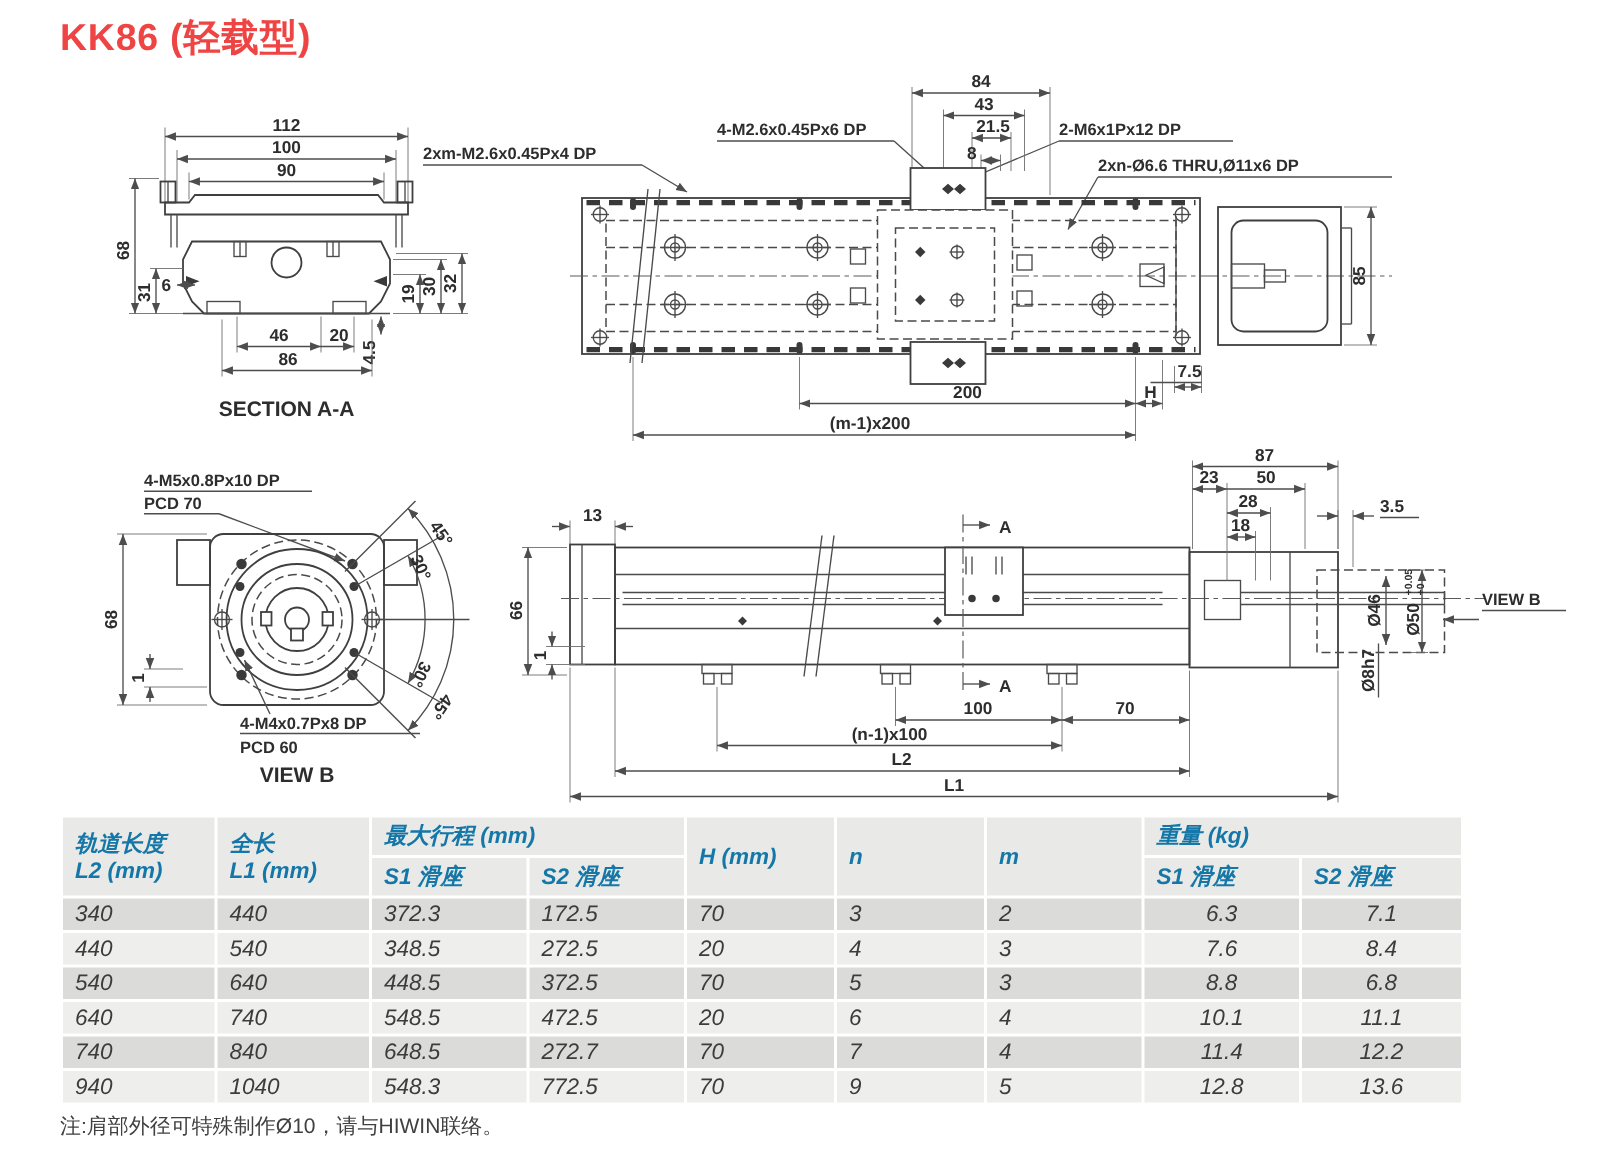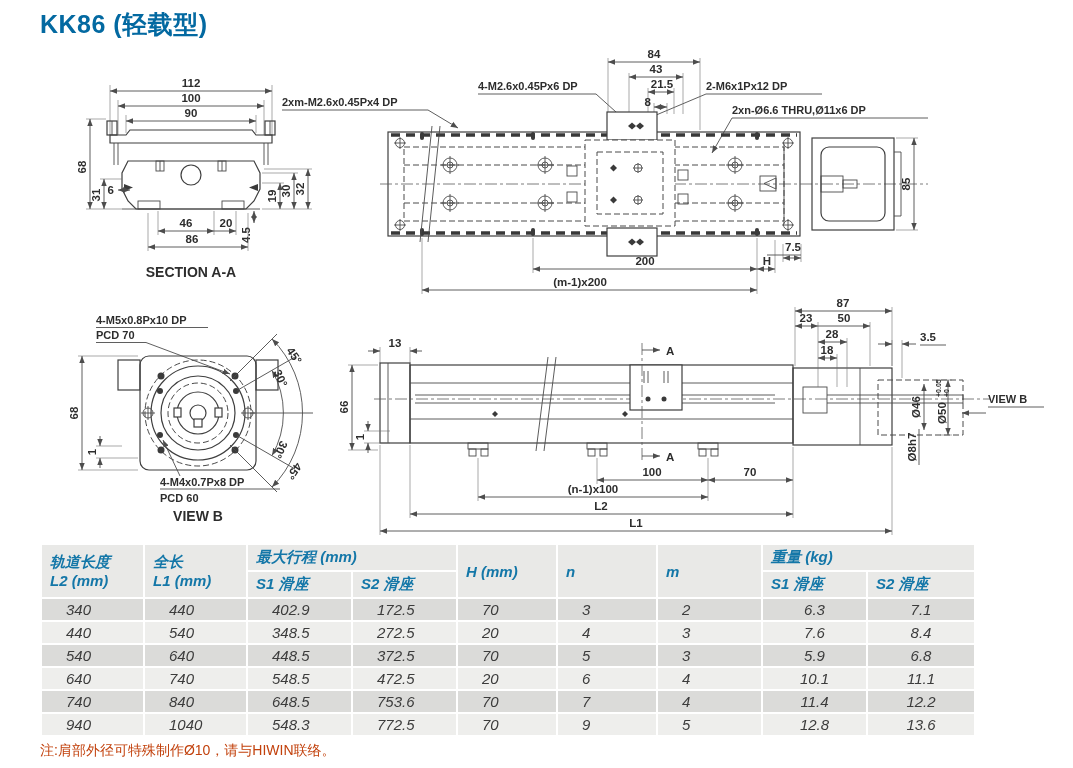--- a/index.html
+++ b/index.html
@@ -1,19 +1,19 @@
 <!DOCTYPE html>
 <html><head>
 <meta charset="utf-8">
 <style>
   html,body{margin:0;padding:0;background:#fff;}
   body{width:1073px;height:768px;position:relative;overflow:hidden;
        font-family:"Liberation Sans",sans-serif;}
   .page-title{position:absolute;left:40px;top:8px;font-size:25px;font-weight:bold;
-       color:#0369a1;letter-spacing:0.5px;}
+       color:#ef4444;letter-spacing:0.5px;}
   .sheet{position:absolute;left:0;top:0;width:1073px;height:768px;}
   svg{position:absolute;overflow:visible;}
   
   .solid{stroke:#3f3f3f;stroke-width:1.2;fill:none;}
   .thin{stroke:#4a4a4a;stroke-width:0.9;fill:none;}
   .dash{stroke:#4a4a4a;stroke-width:1;fill:none;stroke-dasharray:6 3;}
   .dashb{stroke:#383838;stroke-width:3.5;fill:none;stroke-dasharray:9 6;}
   .cline{stroke:#5a5a5a;stroke-width:0.8;fill:none;stroke-dasharray:12 3 3 3;}
   .dim{stroke:#4d4d4d;stroke-width:0.9;fill:none;}
   .ext{stroke:#6e6e6e;stroke-width:0.6;fill:none;}
@@ -24,25 +24,25 @@
   text.cap{font:bold 14px "Liberation Sans",sans-serif;fill:#2d2d2d;}
   text.tol{font:bold 7px "Liberation Sans",sans-serif;fill:#2d2d2d;}
   text.mid{text-anchor:middle;}
   text.end{text-anchor:end;}
   
   .spec-table{position:absolute;left:40px;top:543px;border-collapse:separate;
       border-spacing:2px;table-layout:fixed;font-style:italic;}
   .spec-table th{background:#e9e9e7;color:#1477a8;font-weight:bold;text-align:left;
       font-size:15px;padding:1px 8px;vertical-align:middle;}
   .spec-table thead tr{height:25px;}
-  .spec-table td{font-size:15px;color:#3c3c3c;padding:0 24px;height:21px;text-align:left;}
+  .spec-table td{font-size:15px;color:#3c3c3c;padding:0 8px;height:21px;text-align:left;}
   .spec-table tbody tr:nth-child(odd) td{background:#dbdbd9;}
   .spec-table tbody tr:nth-child(even) td{background:#eeeeec;}
   .spec-table td.c{text-align:center;padding:0 2px;}
-  .note{position:absolute;left:40px;top:742px;font-size:14px;color:#c2410c;}
+  .note{position:absolute;left:40px;top:742px;font-size:14px;color:#404040;}
 </style>
 </head>
 <body>
 
 <div class="page-title">KK86 (轻载型)</div>
 
 <div class="sheet">
 
   <svg style="left:40px;top:75px" width="295" height="215" viewBox="0 0 295 215">
     <defs>
@@ -543,21 +543,21 @@
       <th>S1 滑座</th>
       <th>S2 滑座</th>
       <th>S1 滑座</th>
       <th>S2 滑座</th>
     </tr>
   </thead>
   <tbody>
     <tr>
       <td>340</td>
         <td>440</td>
-        <td>402.9</td>
+        <td>372.3</td>
         <td>172.5</td>
         <td>70</td>
         <td>3</td>
         <td>2</td>
         <td class="c">6.3</td>
         <td class="c">7.1</td>
     </tr>
     <tr>
       <td>440</td>
         <td>540</td>
@@ -570,39 +570,39 @@
         <td class="c">8.4</td>
     </tr>
     <tr>
       <td>540</td>
         <td>640</td>
         <td>448.5</td>
         <td>372.5</td>
         <td>70</td>
         <td>5</td>
         <td>3</td>
-        <td class="c">5.9</td>
+        <td class="c">8.8</td>
         <td class="c">6.8</td>
     </tr>
     <tr>
       <td>640</td>
         <td>740</td>
         <td>548.5</td>
         <td>472.5</td>
         <td>20</td>
         <td>6</td>
         <td>4</td>
         <td class="c">10.1</td>
         <td class="c">11.1</td>
     </tr>
     <tr>
       <td>740</td>
         <td>840</td>
         <td>648.5</td>
-        <td>753.6</td>
+        <td>272.7</td>
         <td>70</td>
         <td>7</td>
         <td>4</td>
         <td class="c">11.4</td>
         <td class="c">12.2</td>
     </tr>
     <tr>
       <td>940</td>
         <td>1040</td>
         <td>548.3</td>

